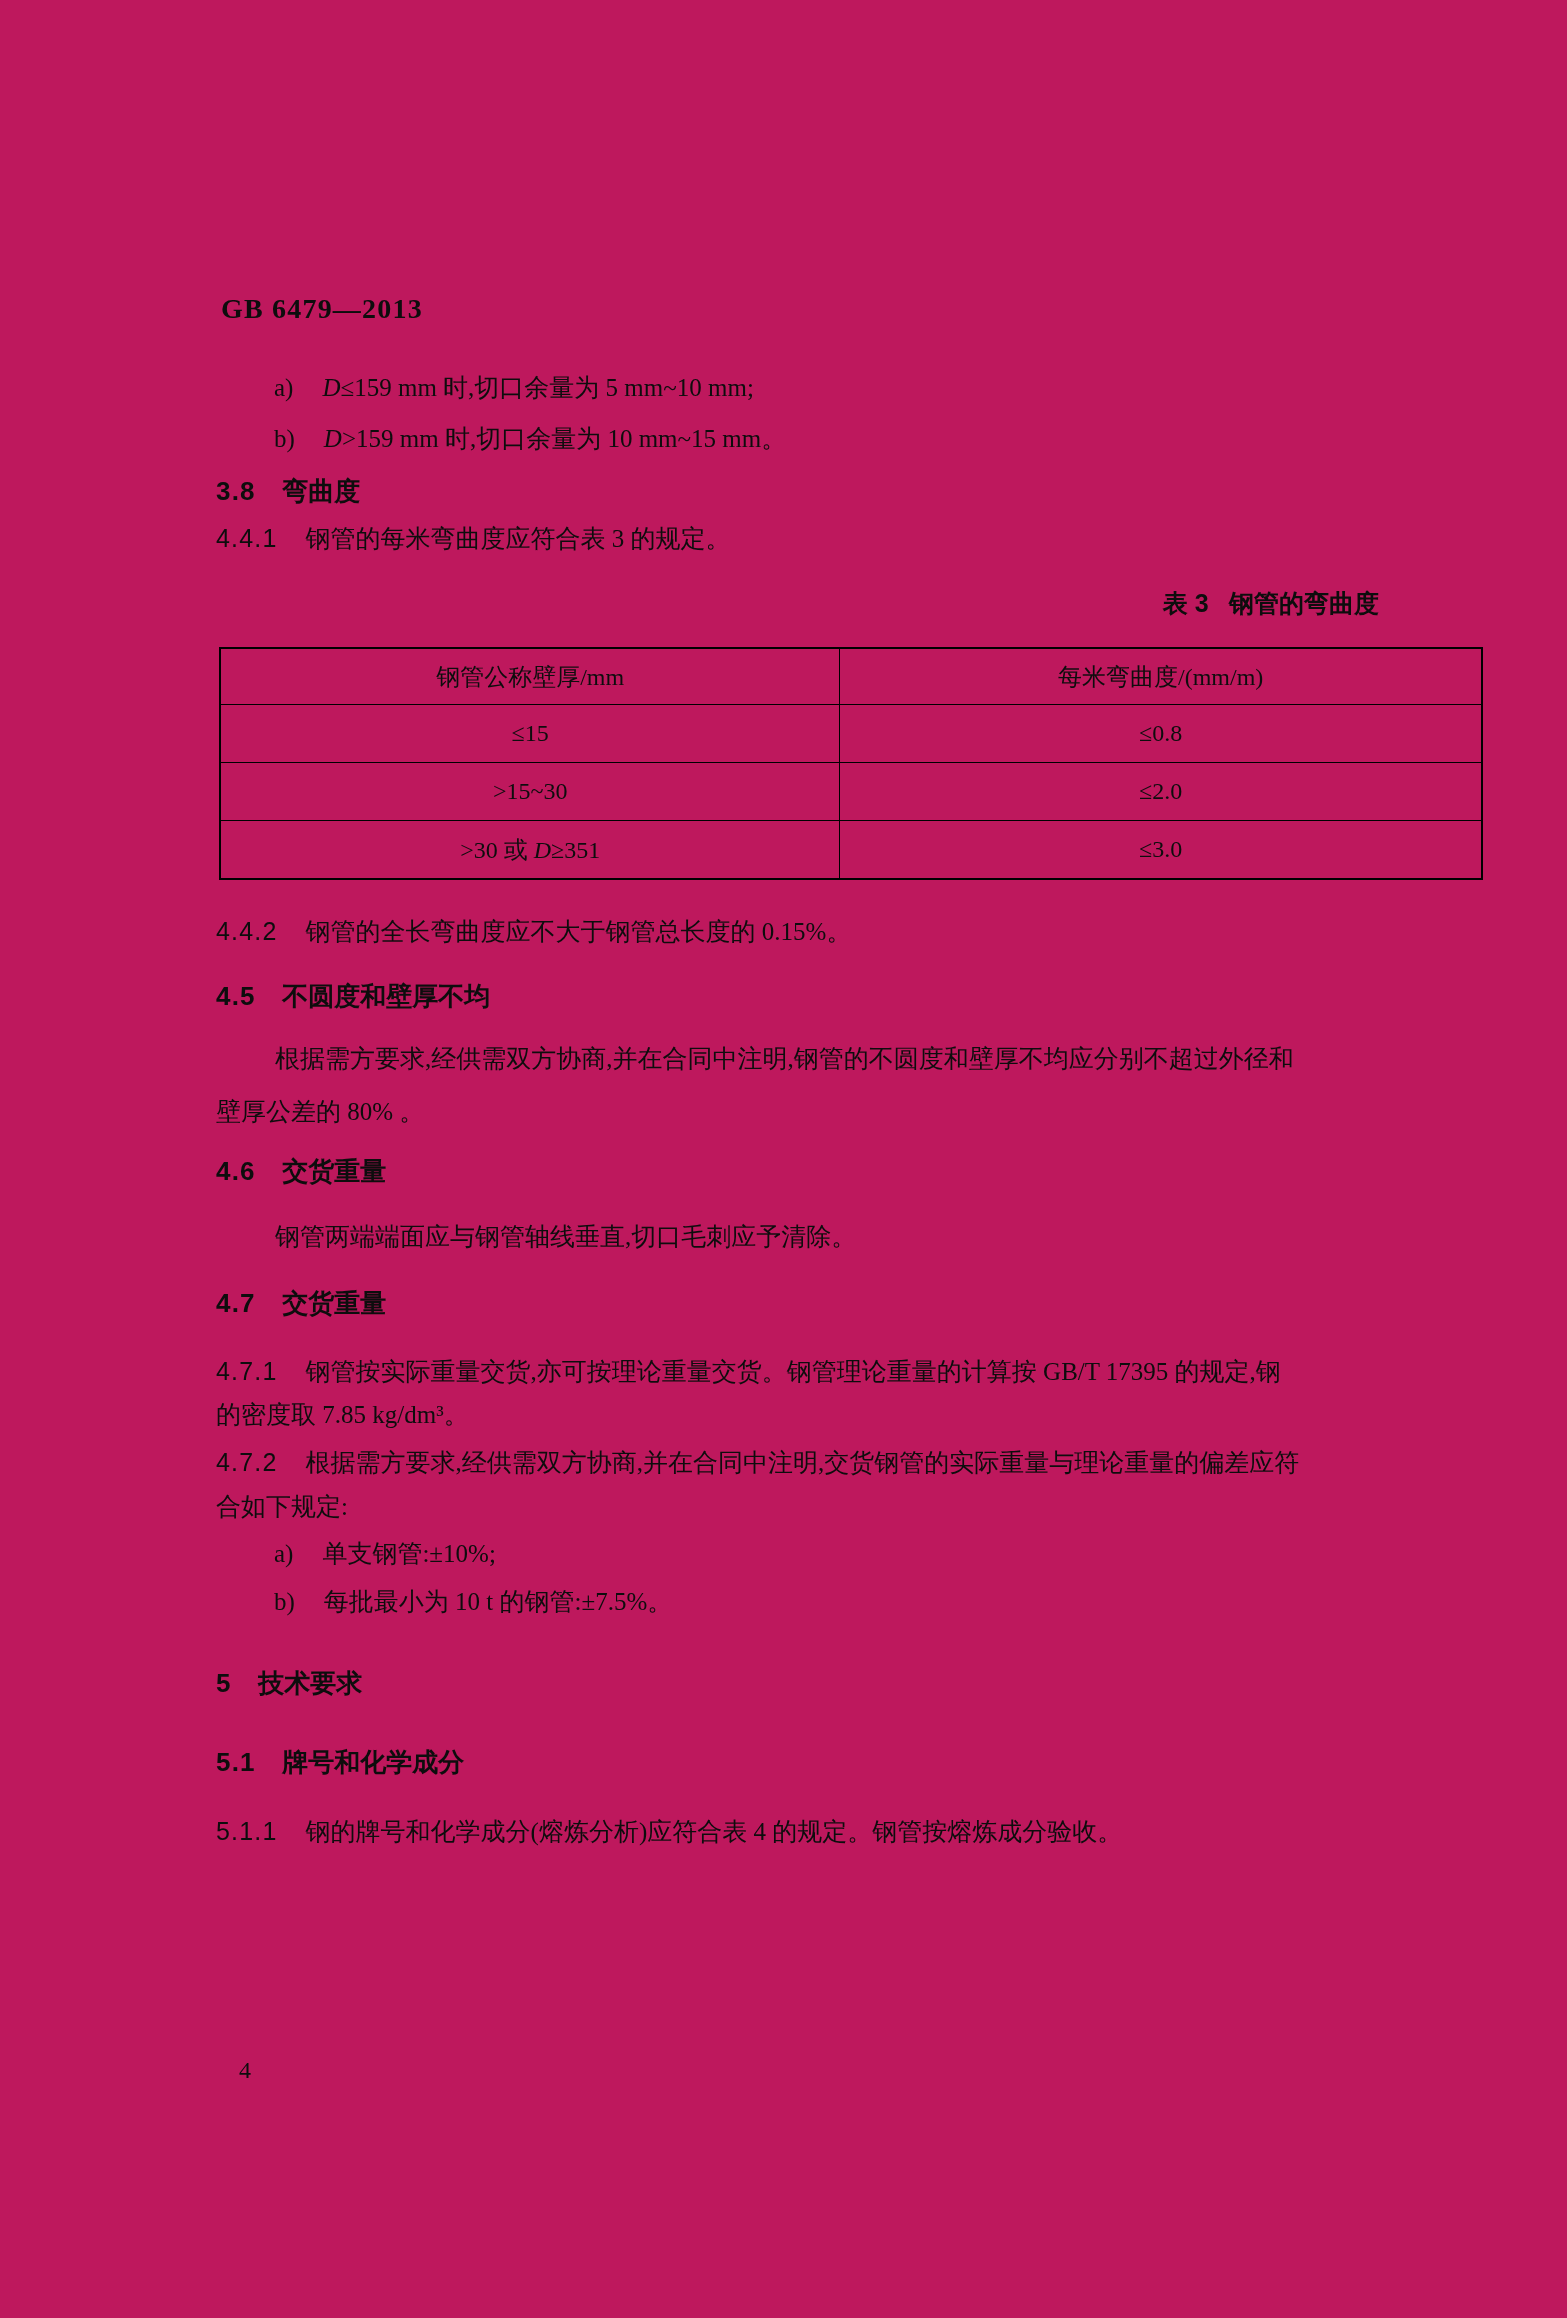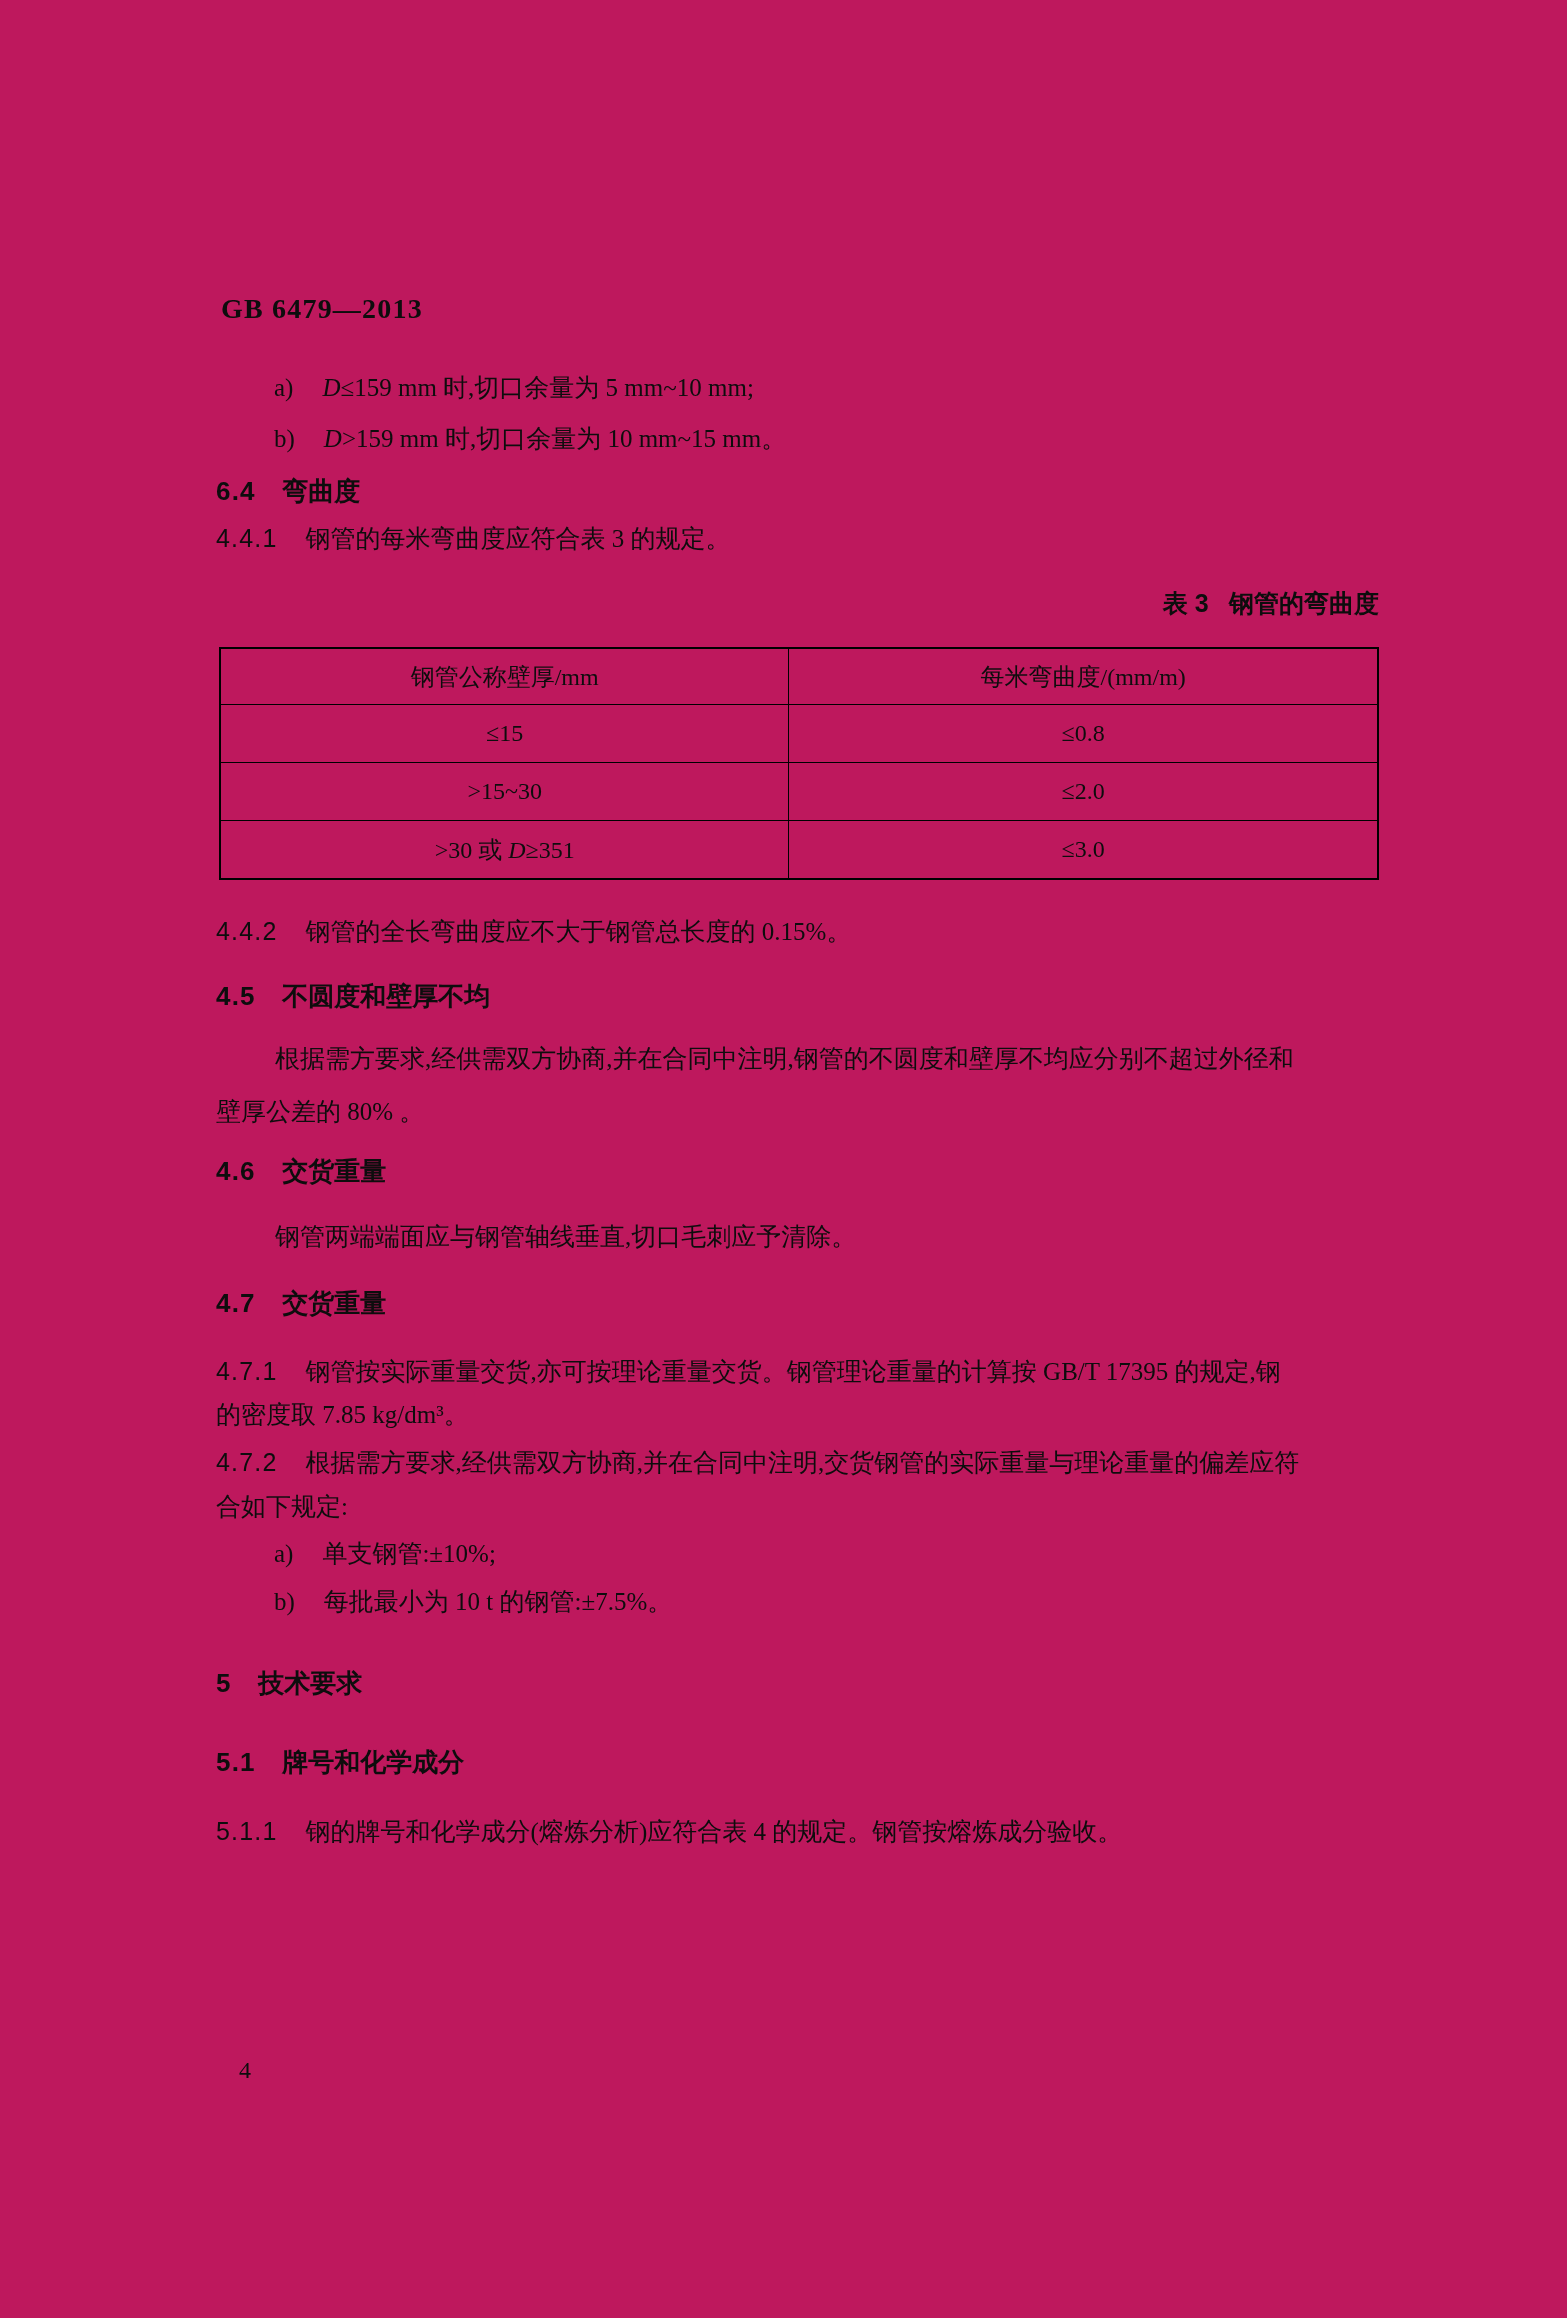--- a/index.html
+++ b/index.html
@@ -39,21 +39,21 @@
     font-family: "Liberation Sans", "DejaVu Sans", sans-serif;
     font-weight: bold;
     font-size: 25px;
     text-align: right;
   }
   .table-caption .cap-label { margin-right: 20.4px; }
   table.t3 {
     position: absolute;
     left: 219px;
     top: 647px;
-    width: 1160px;
+    width: 1264px;
     border-collapse: collapse;
     table-layout: fixed;
     font-size: 24px;
   }
   table.t3 td, table.t3 th {
     border: 1.8px solid #000;
     text-align: center;
     vertical-align: middle;
     font-weight: normal;
     padding: 0;
@@ -72,21 +72,21 @@
   <div class="blk doc-header" style="left:221px; top:293px;">GB 6479—2013</div>
 
   <div class="blk body-text" style="left:274px; top:374px;">
     <span class="item-label">a)</span><span><i>D</i>≤159 mm 时,切口余量为 5 mm~10 mm;</span>
   </div>
   <div class="blk body-text" style="left:274px; top:425px;">
     <span class="item-label">b)</span><span><i>D</i>&gt;159 mm 时,切口余量为 10 mm~15 mm。</span>
   </div>
 
   <div class="blk heading" style="left:216px; top:477px;">
-    <span class="h-num">6.4</span><span>弯曲度</span>
+    <span class="h-num">3.8</span><span>弯曲度</span>
   </div>
 
   <div class="blk body-text" style="left:216px; top:524px;">
     <span class="clause-num">4.4.1</span><span>钢管的每米弯曲度应符合表 3 的规定。</span>
   </div>
 
   <div class="blk table-caption" style="left:219px; top:587px; width:1160px;">
     <span class="cap-label">表 3</span><span>钢管的弯曲度</span>
   </div>
 

